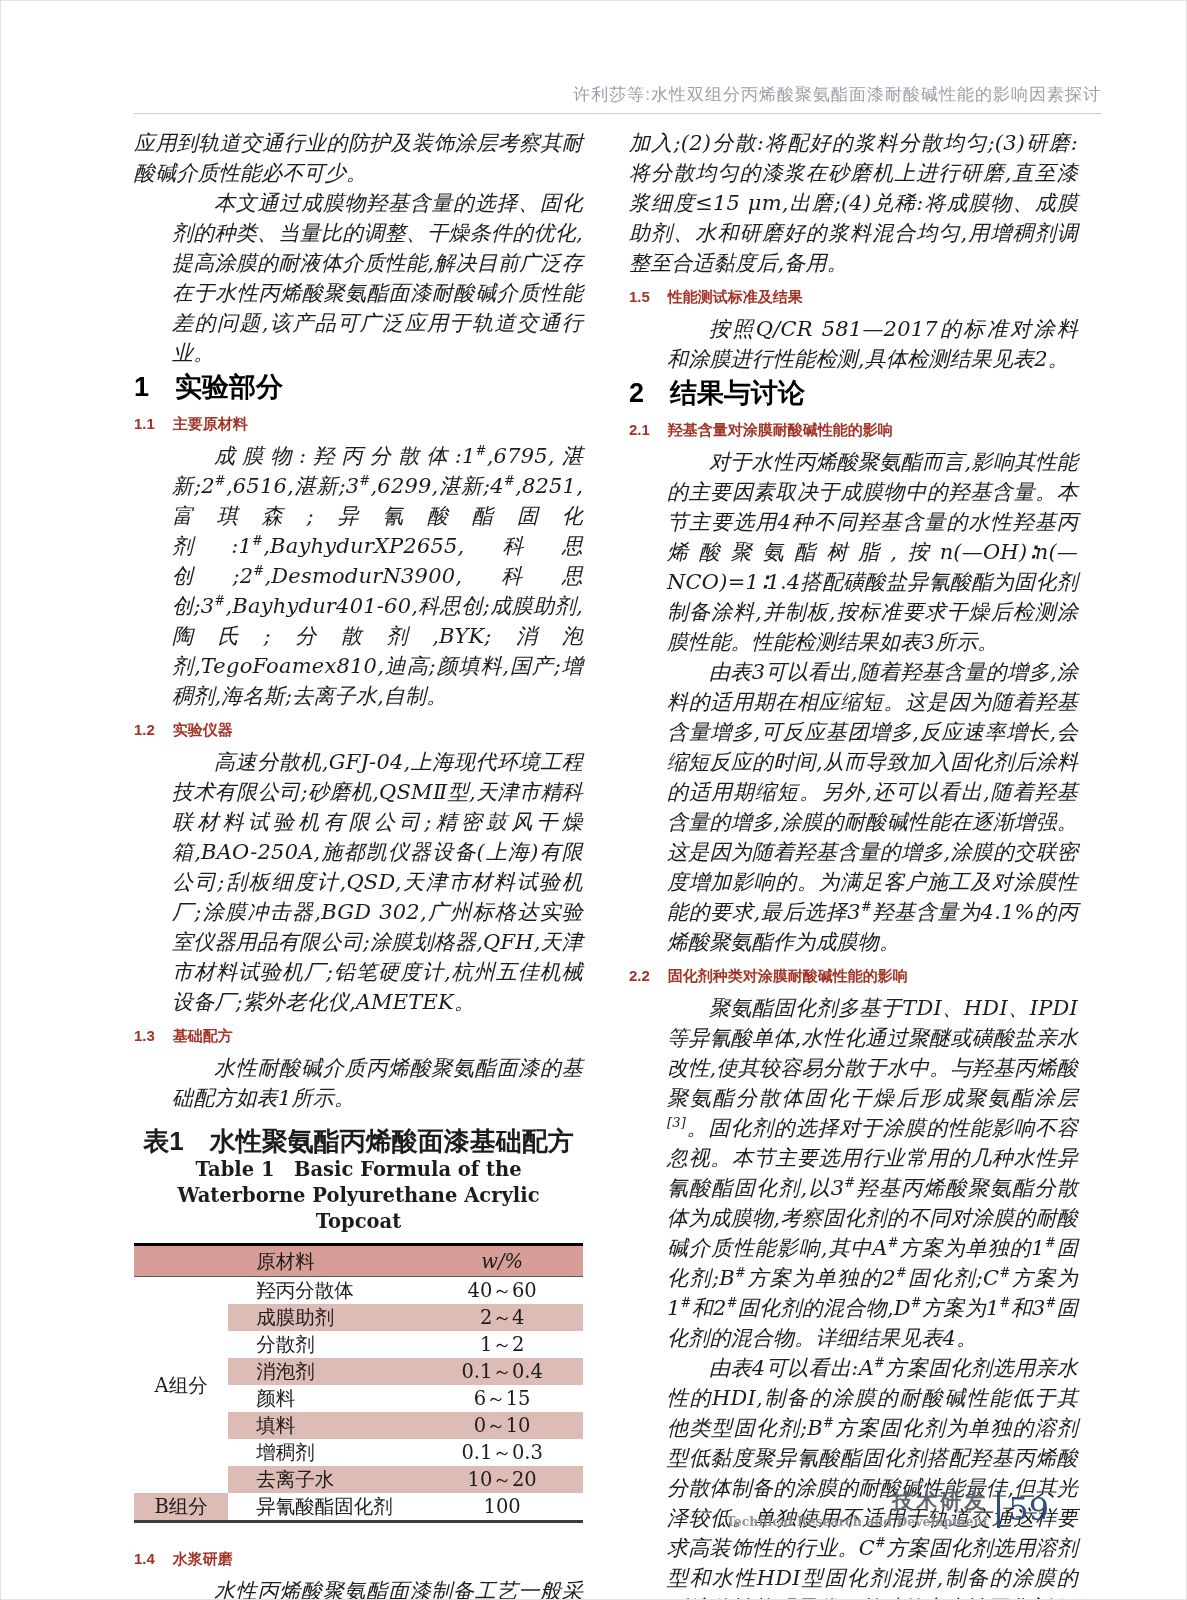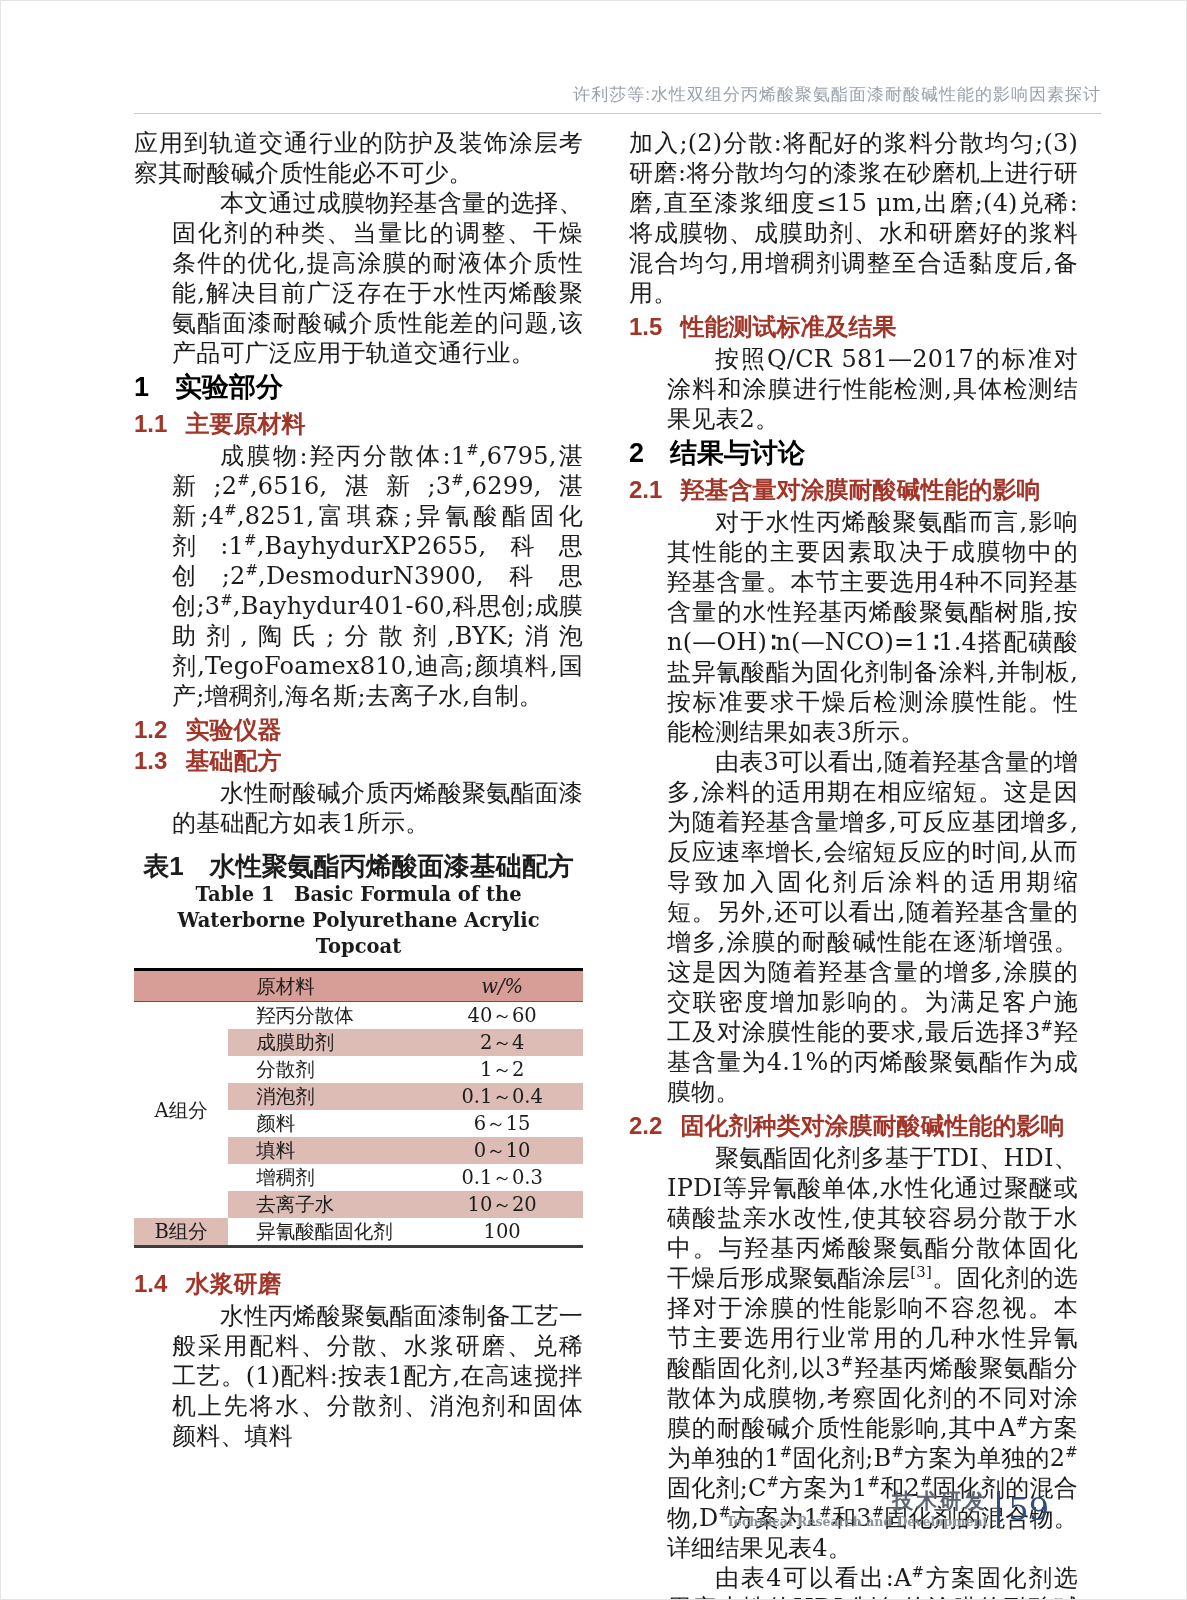--- a/index.html
+++ b/index.html
@@ -12,31 +12,31 @@
   
   .running-head{
     position:absolute;top:82px;left:133px;width:967px;text-align:right;
     font-family:"Liberation Sans",sans-serif;font-size:17px;color:#9aa1ab;
     letter-spacing:1px;
   }
   .head-rule{position:absolute;top:112px;left:133px;width:967px;border-top:1px solid #c7cbd1;}
   
   .columns{position:absolute;top:127px;left:133px;width:944px;display:flex;gap:46px;}
   .col{width:449px;}
-  p.body{font-size:24px;line-height:30px;margin:0;text-align:justify;letter-spacing:0.2px;}
+  p.body{font-size:21px;line-height:30px;margin:0;text-align:justify;letter-spacing:0.2px;font-style:italic;}
   p.indent{text-indent:2em;margin-left:38px;}
   sup{font-size:0.62em;vertical-align:super;line-height:0;}
   .h1{
     font-family:"Liberation Sans",sans-serif;font-weight:bold;color:#000000;
     font-size:27px;line-height:30px;margin:4px 0 10px 0;
   }
   .h1 .num{margin-right:26px;}
   .h2{
     font-family:"Liberation Sans",sans-serif;font-weight:bold;color:#a23428;
-    font-size:24px;line-height:24px;margin:7px 0 5px 0;
+    font-size:15px;line-height:24px;margin:7px 0 5px 0;
   }
   .h2 .num{margin-right:18px;}
   
   .cap-zh{
     font-family:"Liberation Sans",sans-serif;font-weight:bold;font-size:26px;
     text-align:center;margin:16px 0 4px 0;line-height:24px;
   }
   .cap-en{
     font-family:"DejaVu Serif","Liberation Serif",serif;font-weight:bold;font-size:19.5px;
     text-align:center;line-height:26px;margin:0 0 8px 0;
@@ -81,20 +81,21 @@
       </div>
 
       <div class="h2">
         <span class="num">1.1</span><span>主要原材料</span>
       </div>
       <p class="body indent">成膜物:羟丙分散体:1<sup>#</sup>,6795,湛新;2<sup>#</sup>,6516,湛新;3<sup>#</sup>,6299,湛新;4<sup>#</sup>,8251,富琪森;异氰酸酯固化剂:1<sup>#</sup>,BayhydurXP2655,科思创;2<sup>#</sup>,DesmodurN3900,科思创;3<sup>#</sup>,Bayhydur401-60,科思创;成膜助剂,陶氏;分散剂,BYK;消泡剂,TegoFoamex810,迪高;颜填料,国产;增稠剂,海名斯;去离子水,自制。</p>
 
       <div class="h2">
         <span class="num">1.2</span><span>实验仪器</span>
       </div>
+      <p class="body indent">高速分散机,GFJ-04,上海现代环境工程技术有限公司;砂磨机,QSMⅡ型,天津市精科联材料试验机有限公司;精密鼓风干燥箱,BAO-250A,施都凯仪器设备(上海)有限公司;刮板细度计,QSD,天津市材料试验机厂;涂膜冲击器,BGD 302,广州标格达实验室仪器用品有限公司;涂膜划格器,QFH,天津市材料试验机厂;铅笔硬度计,杭州五佳机械设备厂;紫外老化仪,AMETEK。</p>
 
       <div class="h2">
         <span class="num">1.3</span><span>基础配方</span>
       </div>
       <p class="body indent">水性耐酸碱介质丙烯酸聚氨酯面漆的基础配方如表1所示。</p>
 
       <div class="cap-zh">表1　水性聚氨酯丙烯酸面漆基础配方</div>
       <div class="cap-en">Table 1　Basic Formula of the Waterborne Polyurethane Acrylic Topcoat</div>
 
       <table class="formula">

